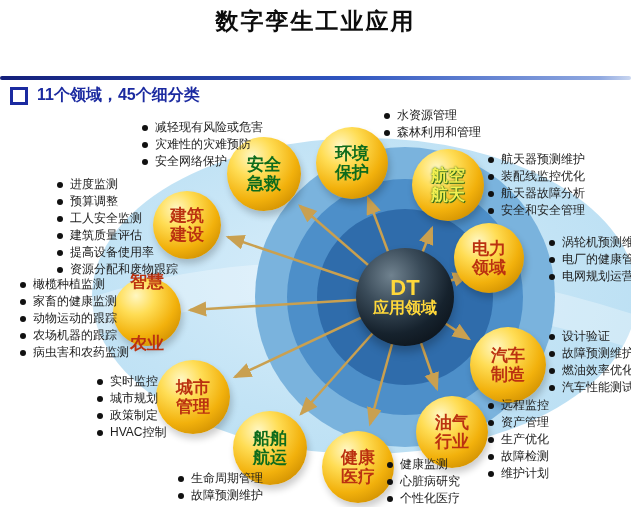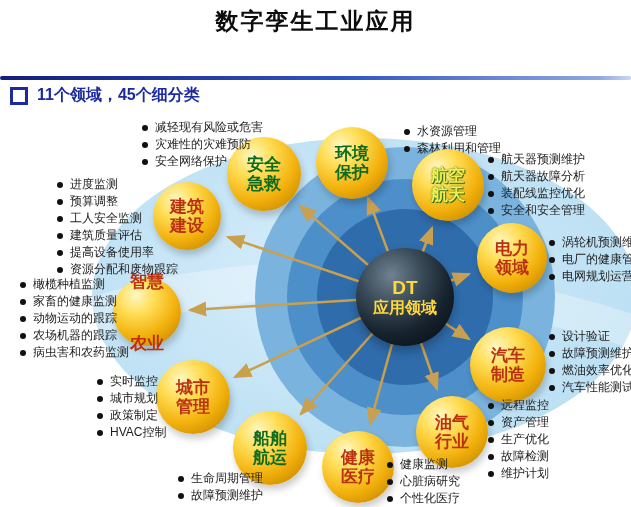--- a/index.html
+++ b/index.html
@@ -15,21 +15,21 @@
   .sq{width:12px;height:12px;border:3px solid #1b2aa0;display:inline-block;}
   
   .bg-ellipse{position:absolute;left:92px;top:138px;width:545px;height:316px;border-radius:50%;
               background:radial-gradient(ellipse at 45% 45%,#d9eefb 0%,#c2e3f5 55%,#b5dcf2 100%);}
   svg.net{position:absolute;left:0;top:0;}
   
   .sphere{position:absolute;left:356px;top:248px;width:98px;height:98px;border-radius:50%;
           background:radial-gradient(circle at 36% 28%,#70828f 0%,#3a4b59 32%,#16222d 62%,#05090e 100%);
           display:flex;flex-direction:column;align-items:center;justify-content:center;
           color:#ffd83a;font-weight:bold;text-align:center;box-shadow:0 6px 10px rgba(0,0,0,.25);}
-  .sphere .l1{font-size:19px;line-height:21px;text-align:right;}
+  .sphere .l1{font-size:22px;line-height:21px;text-align:right;}
   .sphere .l2{font-size:16px;line-height:19px;}
   
   .ball{position:absolute;border-radius:50%;display:flex;flex-direction:column;align-items:center;
         justify-content:center;text-align:center;font-weight:bold;font-size:17px;line-height:19px;
         background:radial-gradient(circle at 34% 26%,#fff7c2 0%,#ffdd55 28%,#f2b10c 60%,#cc8c00 86%,#b37a00 100%);
         box-shadow:2px 5px 7px rgba(0,0,0,.2);}
   .ball.green{color:#0e6b1c;}
   .ball.red{color:#bb3110;}
   .ball.yellow{color:#f2ef50;text-shadow:0 0 2px #2f6b1a,1px 1px 0 #2f6b1a;}
   
@@ -90,21 +90,21 @@
     <div class="row">
         <span class="dot"></span>
         <span>安全网络保护</span>
       </div>
   </div>
 
   <div class="ball green" style="left:316px;top:127px;width:72px;height:72px;">
     <span>环境</span>
     <span>保护</span>
   </div>
-  <div class="blist" style="left:404px;top:107px;margin-top:16px;">
+  <div class="blist" style="left:384px;top:107px;">
     <div class="row">
         <span class="dot"></span>
         <span>水资源管理</span>
       </div>
     <div class="row">
         <span class="dot"></span>
         <span>森林利用和管理</span>
       </div>
   </div>
 
@@ -112,33 +112,33 @@
     <span>航空</span>
     <span>航天</span>
   </div>
   <div class="blist" style="left:488px;top:151px;font-family:Liberation Serif, serif;">
     <div class="row">
         <span class="dot"></span>
         <span>航天器预测维护</span>
       </div>
     <div class="row">
         <span class="dot"></span>
+        <span>装配线监控优化</span>
+      </div>
+    <div class="row">
+        <span class="dot"></span>
         <span>航天器故障分析</span>
       </div>
     <div class="row">
         <span class="dot"></span>
-        <span>装配线监控优化</span>
-      </div>
-    <div class="row">
-        <span class="dot"></span>
         <span>安全和安全管理</span>
       </div>
   </div>
 
-  <div class="ball red" style="left:477px;top:223px;width:70px;height:70px;">
+  <div class="ball red" style="left:454px;top:223px;width:70px;height:70px;">
     <span>电力</span>
     <span>领域</span>
   </div>
   <div class="blist" style="left:549px;top:234px;">
     <div class="row">
         <span class="dot"></span>
         <span>涡轮机预测维护</span>
       </div>
     <div class="row">
         <span class="dot"></span>
@@ -277,21 +277,21 @@
     <div class="row">
         <span class="dot"></span>
         <span>农场机器的跟踪</span>
       </div>
     <div class="row">
         <span class="dot"></span>
         <span>病虫害和农药监测</span>
       </div>
   </div>
 
-  <div class="ball red" style="left:153px;top:182px;width:68px;height:68px;">
+  <div class="ball red" style="left:153px;top:191px;width:68px;height:68px;">
     <span>建筑</span>
     <span>建设</span>
   </div>
   <div class="blist" style="left:57px;top:176px;">
     <div class="row">
         <span class="dot"></span>
         <span>进度监测</span>
       </div>
     <div class="row">
         <span class="dot"></span>

